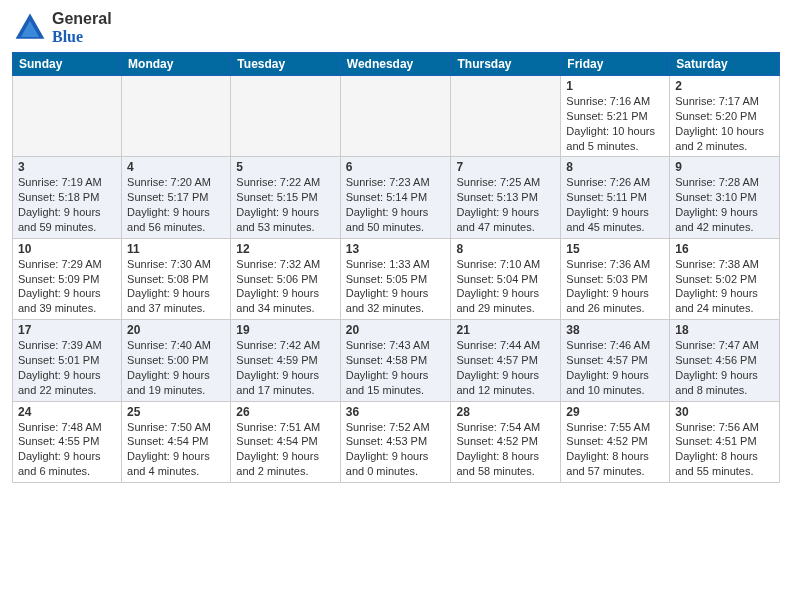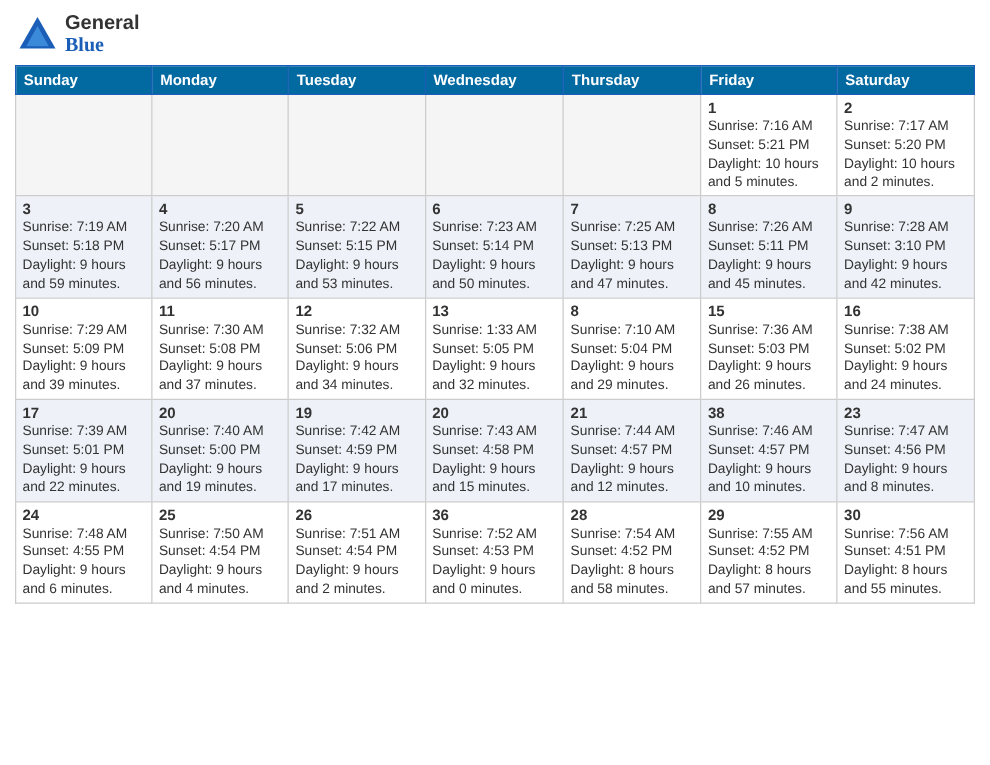--- a/index.html
+++ b/index.html
@@ -292,21 +292,21 @@
 and 12 minutes.</div>
           </td>
           <td>
             <span class="day-num">38</span>
             <div class="day-info">Sunrise: 7:46 AM
 Sunset: 4:57 PM
 Daylight: 9 hours
 and 10 minutes.</div>
           </td>
           <td>
-            <span class="day-num">23</span>
+            <span class="day-num">18</span>
             <div class="day-info">Sunrise: 7:47 AM
 Sunset: 4:56 PM
 Daylight: 9 hours
 and 8 minutes.</div>
           </td>
         </tr>
         <tr>
           <td>
             <span class="day-num">24</span>
             <div class="day-info">Sunrise: 7:48 AM

